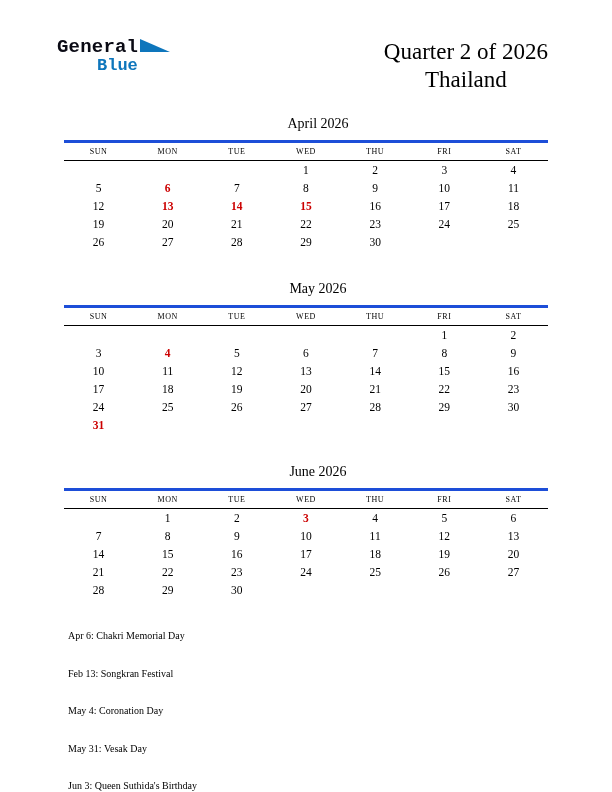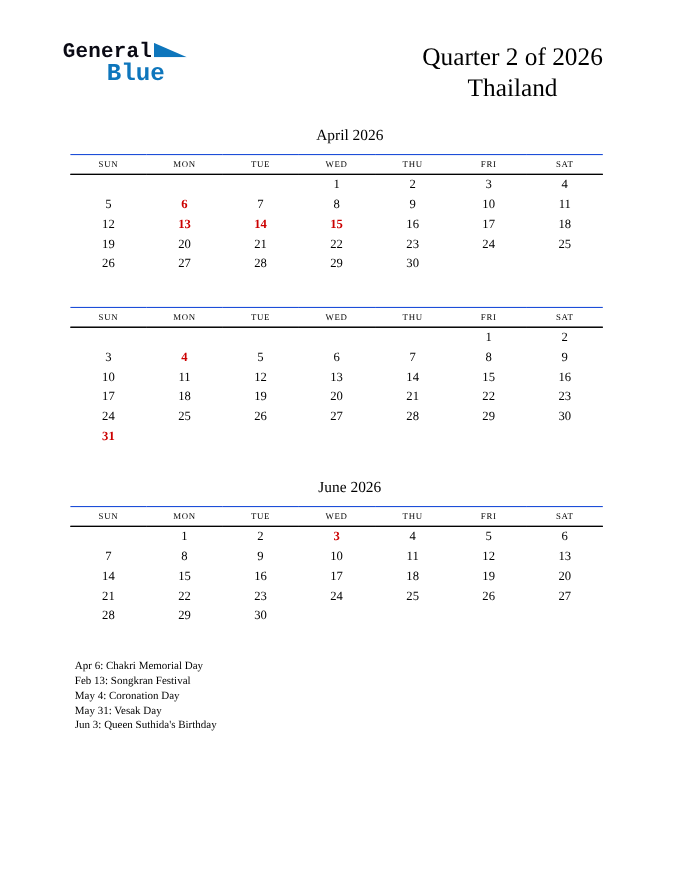--- a/index.html
+++ b/index.html
@@ -40,21 +40,21 @@
     color:#0a0a14;
     letter-spacing:0.2px;
   }
   .logo-flag{
     margin-left:2px;
     margin-top:1px;
     display:block;
   }
   .logo-flag polygon{fill:var(--brand-blue);}
   .logo-blue{
-    font-size:22px;
+    font-size:17px;
     color:var(--brand-blue);
     margin-left:40px;
     margin-top:0px;
   }
   .doc-title{
     text-align:center;
     font-size:23px;
     line-height:28px;
     font-weight:normal;
   }
@@ -71,21 +71,21 @@
     margin-bottom:8px;
     padding-left:24px;
   }
   table.calendar{
     width:484px;
     margin:0 auto;
     border-collapse:collapse;
     table-layout:fixed;
   }
   table.calendar thead tr{
-    border-top:1px solid #1d4ed8;
+    border-top:3px solid #1d4ed8;
     border-bottom:1px solid #000;
   }
   table.calendar th{
     font-size:8px;
     font-weight:normal;
     letter-spacing:0.6px;
     padding:4px 0;
     text-align:center;
   }
   table.calendar td{
@@ -98,20 +98,21 @@
     color:var(--holiday-red);
     font-weight:bold;
   }
   
   .holiday-list{
     margin:26px 0 0 68px;
   }
   .holiday-line{
     font-size:10px;
     line-height:13.6px;
+    margin-top:24px;
   }
 </style>
 </head>
 <body>
 
 <div class="page">
 
   <div class="top">
     <div class="logo">
       <div class="logo-row">
@@ -187,20 +188,21 @@
               <td>28</td>
               <td>29</td>
               <td>30</td>
               <td></td>
               <td></td>
             </tr>
           </tbody>
         </table>
       </section>
       <section class="month">
+        <div class="month-title">May 2026</div>
         <table class="calendar">
           <thead>
             <tr>
               <th>SUN</th>
               <th>MON</th>
               <th>TUE</th>
               <th>WED</th>
               <th>THU</th>
               <th>FRI</th>
               <th>SAT</th>

